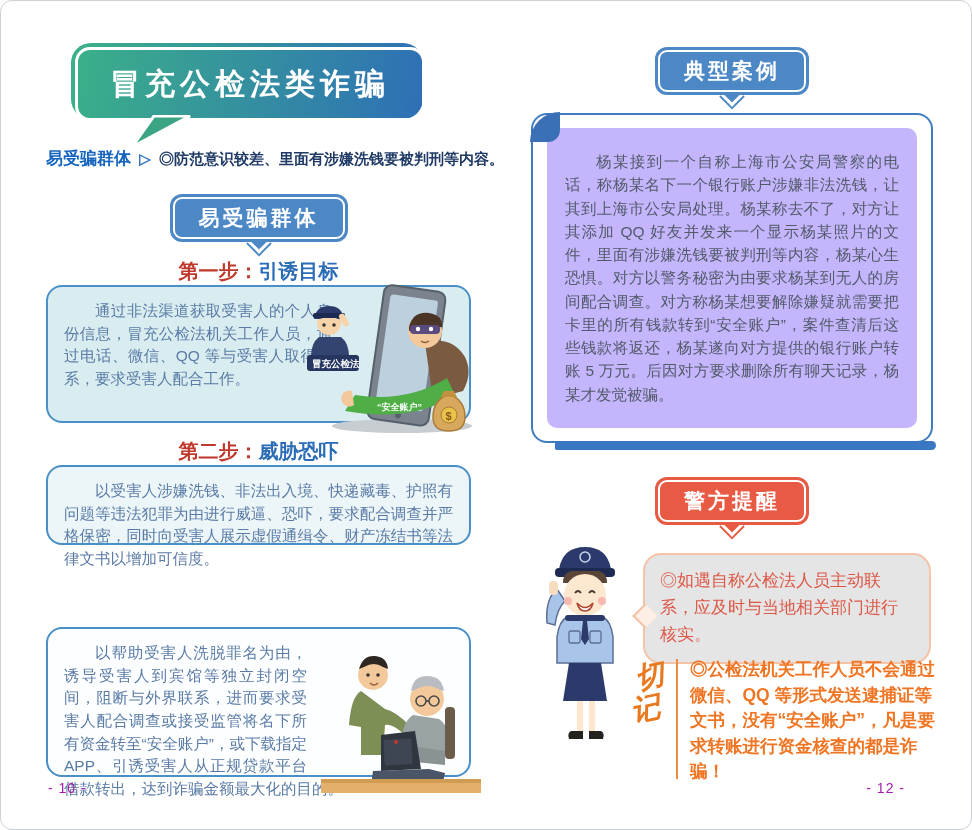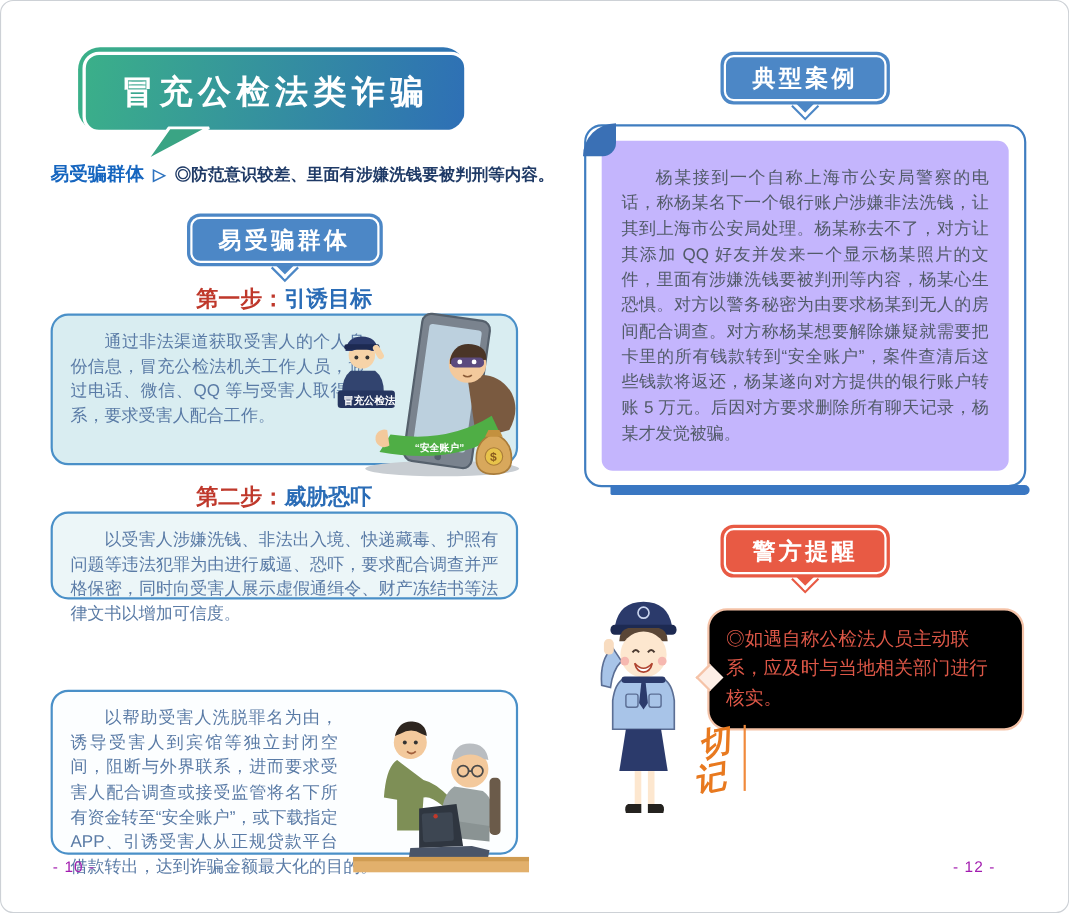--- a/index.html
+++ b/index.html
@@ -65,21 +65,21 @@
   .case-corner{position:absolute;top:-3px;left:-3px;width:30px;height:30px;background:#3a70b5;
     border-radius:100% 0 12px 0;}
   .case-bar{position:absolute;left:22px;right:-5px;bottom:-9px;height:9px;background:#3a77c2;
     border-radius:2px 8px 8px 3px;}
   .case-panel{background:#c4b5fd;border-radius:10px;padding:22px 18px;}
   .case-panel p{margin:0;color:#525b69;font-size:15.5px;line-height:1.5;text-indent:2em;text-align:justify;}
 
   
   .officer{position:absolute;top:542px;left:6px;}
   .alert-bubble{position:absolute;top:552px;left:112px;width:288px;box-sizing:border-box;
-    background:#000000;border:2px solid #f5c3a8;border-radius:18px;padding:13px 15px;}
+    background:#e5e5e5;border:2px solid #f5c3a8;border-radius:18px;padding:13px 15px;}
   .alert-bubble:before{content:"";position:absolute;left:-9px;top:52px;width:16px;height:16px;
     background:#fdeee6;border-left:2px solid #f5c3a8;border-bottom:2px solid #f5c3a8;
     transform:rotate(45deg);}
   .alert-bubble p{margin:0;color:#dd5747;font-size:17px;line-height:1.58;}
 
   
   .remember{position:absolute;top:656px;left:104px;width:300px;display:flex;align-items:stretch;}
   .remember-label{display:flex;flex-direction:column;justify-content:flex-start;padding-top:4px;margin-right:10px;}
   .remember-label span{font-family:"Liberation Serif",serif;font-style:italic;font-weight:bold;
     color:#e8791f;font-size:29px;line-height:1.1;transform:rotate(-12deg);}
@@ -270,18 +270,19 @@
     <div class="alert-bubble">
       <p>◎如遇自称公检法人员主动联系，应及时与当地相关部门进行核实。</p>
     </div>
 
     <div class="remember">
       <div class="remember-label">
         <span>切</span>
         <span>记</span>
       </div>
       <div class="remember-divider"></div>
+      <p class="remember-text">◎公检法机关工作人员不会通过微信、QQ 等形式发送逮捕证等文书，没有“安全账户”，凡是要求转账进行资金核查的都是诈骗！</p>
     </div>
 
     <div class="pagenum pagenum-right">- 12 -</div>
   </div>
 
 </div>
 
 </body></html>

